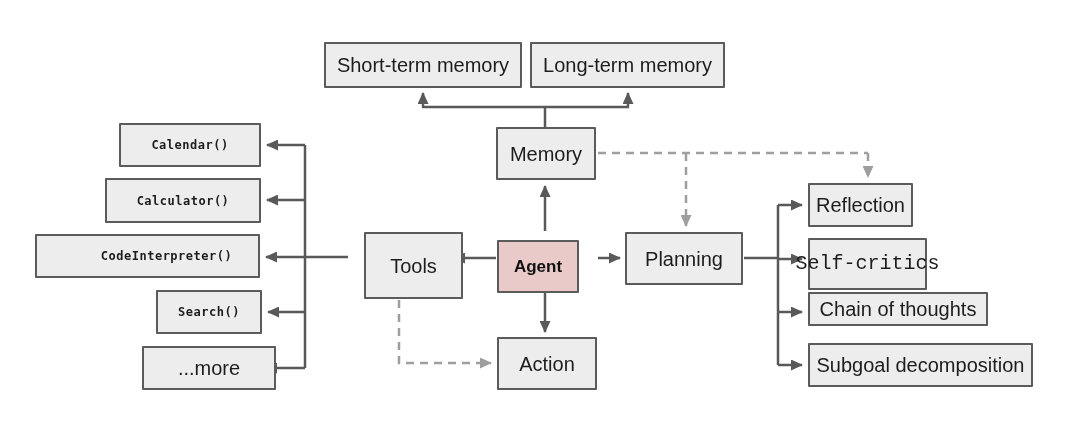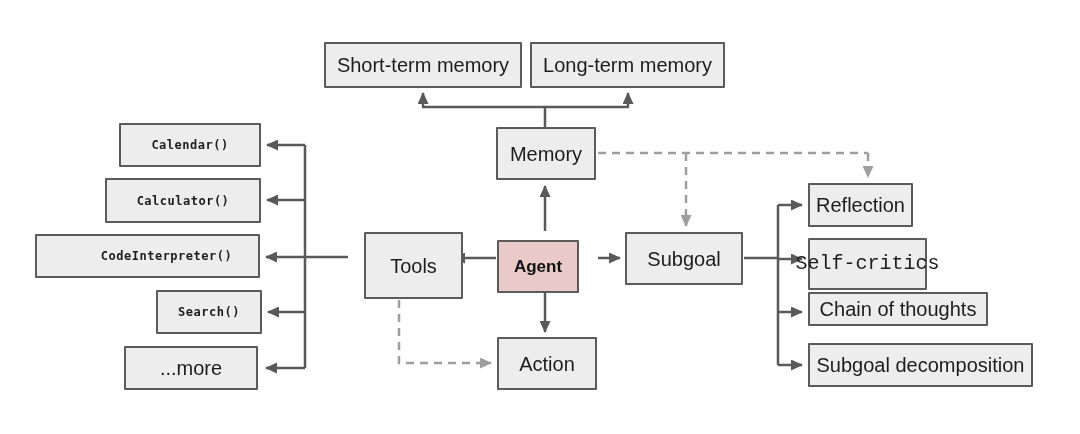--- a/index.html
+++ b/index.html
@@ -104,27 +104,27 @@
   <div class="node" style="left:496px; top:127px; width:100px; height:53px;">Memory</div>
 
   <div class="node mono" style="left:119px; top:123px; width:142px; height:44px;">Calendar()</div>
 
   <div class="node mono" style="left:105px; top:178px; width:156px; height:45px;">Calculator()</div>
 
   <div class="node mono" style="left:35px;  top:234px; width:225px; height:44px;padding-left:38px;">CodeInterpreter()</div>
 
   <div class="node mono" style="left:156px; top:290px; width:106px; height:44px;">Search()</div>
 
-  <div class="node" style="left:124px; top:346px; width:134px; height:44px;">...more</div>
+  <div class="node" style="left:142px; top:346px; width:134px; height:44px;">...more</div>
 
   <div class="node" style="left:349px; top:232px; width:99px;  height:67px;margin-left:15px;">Tools</div>
 
   <div class="node agent" style="left:497px; top:240px; width:82px; height:53px;">Agent</div>
 
-  <div class="node" style="left:625px; top:232px; width:118px; height:53px;">Subgoal</div>
+  <div class="node" style="left:625px; top:232px; width:118px; height:53px;">Planning</div>
 
   <div class="node" style="left:497px; top:337px; width:100px; height:53px;">Action</div>
 
   <div class="node" style="left:808px; top:183px; width:105px; height:44px;">Reflection</div>
 
   <div class="node" style="left:808px; top:238px; width:119px; height:52px;font-family:Liberation Mono, monospace;">Self-critics</div>
 
   <div class="node" style="left:808px; top:292px; width:180px; height:34px;">Chain of thoughts</div>
 
   <div class="node" style="left:808px; top:343px; width:225px; height:44px;text-align:right;">Subgoal decomposition</div>

